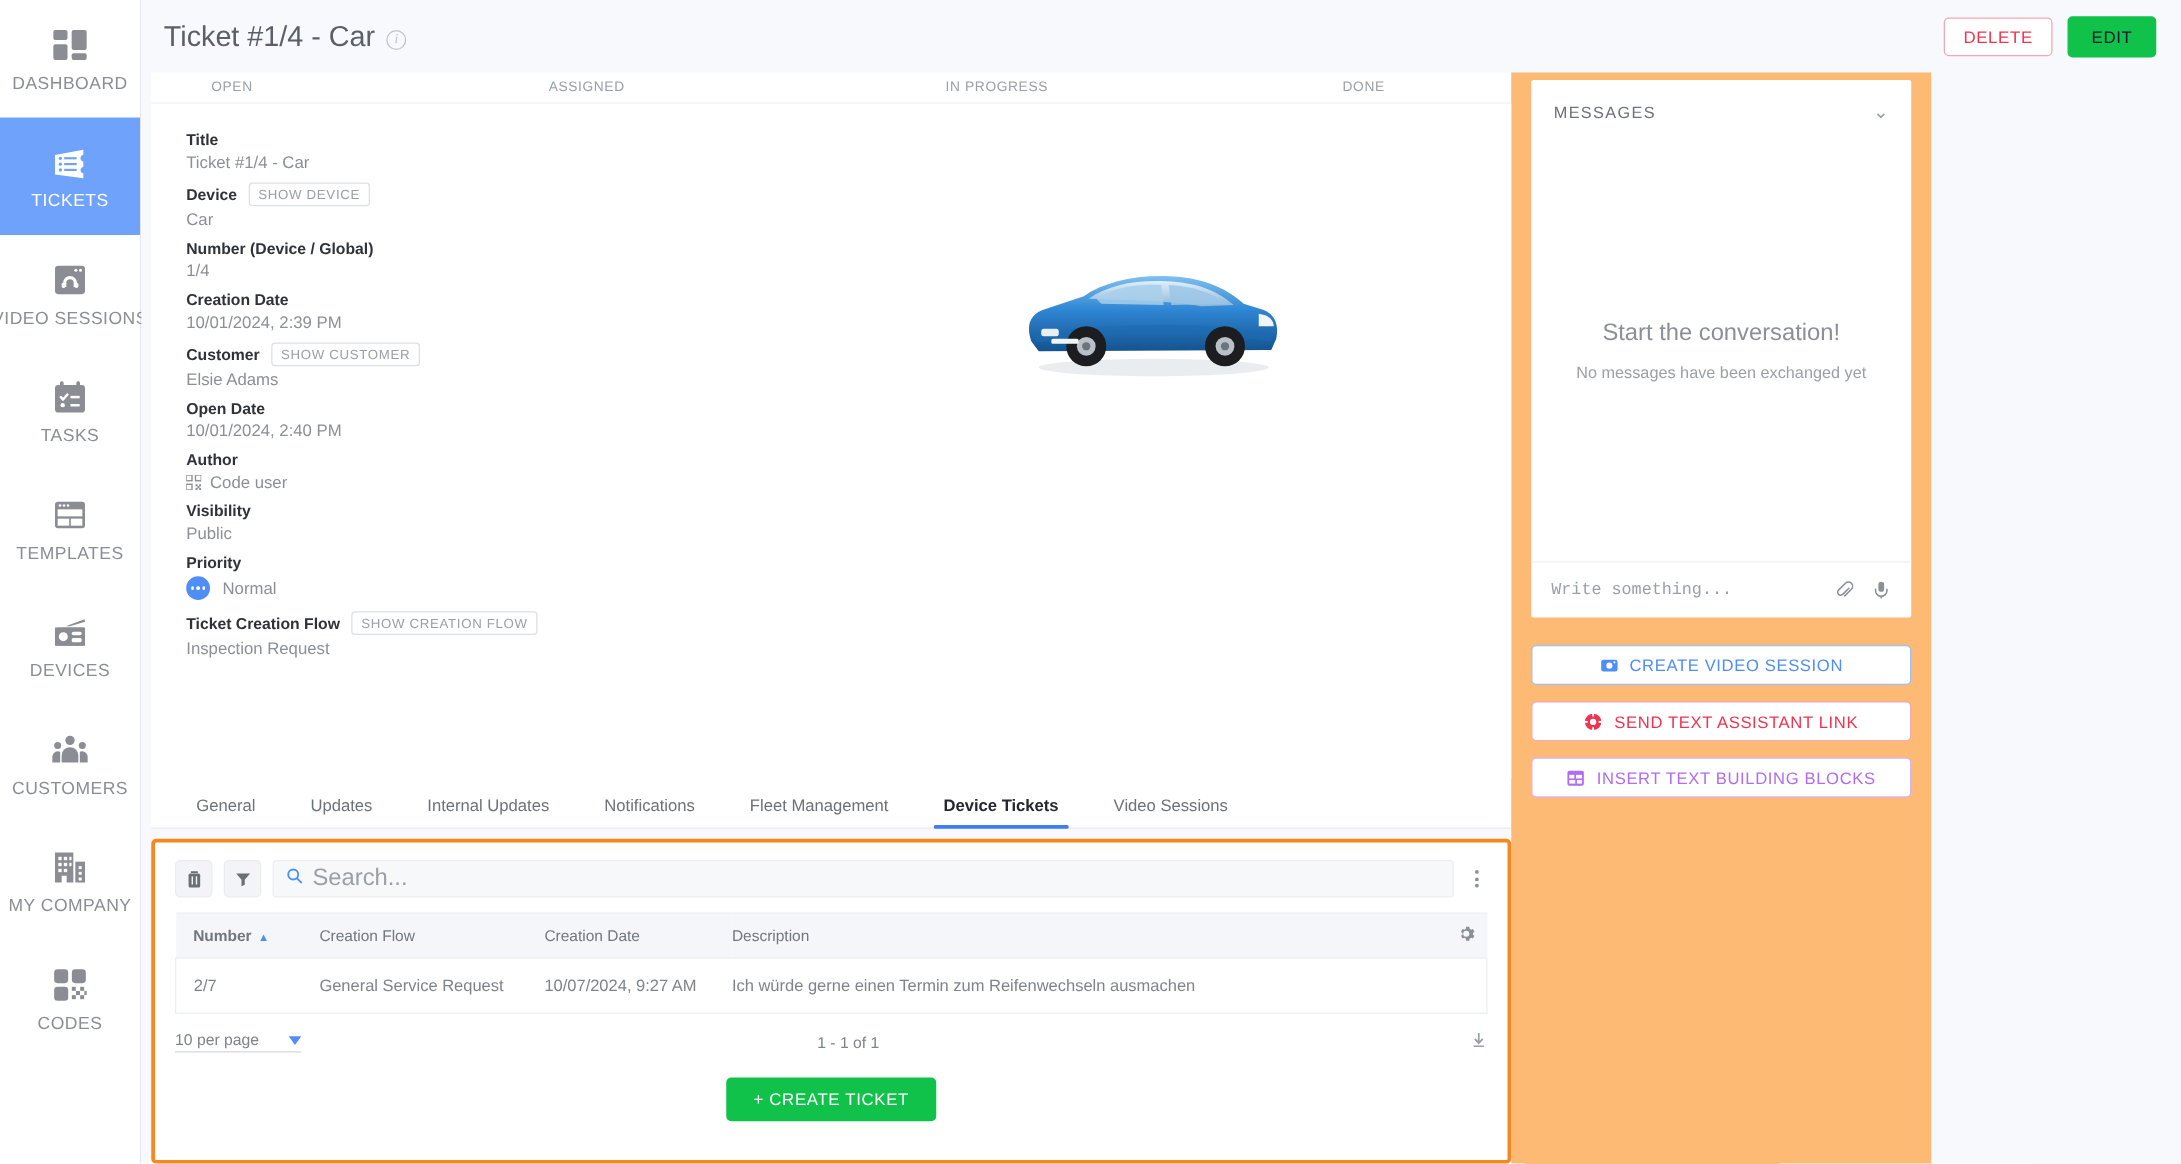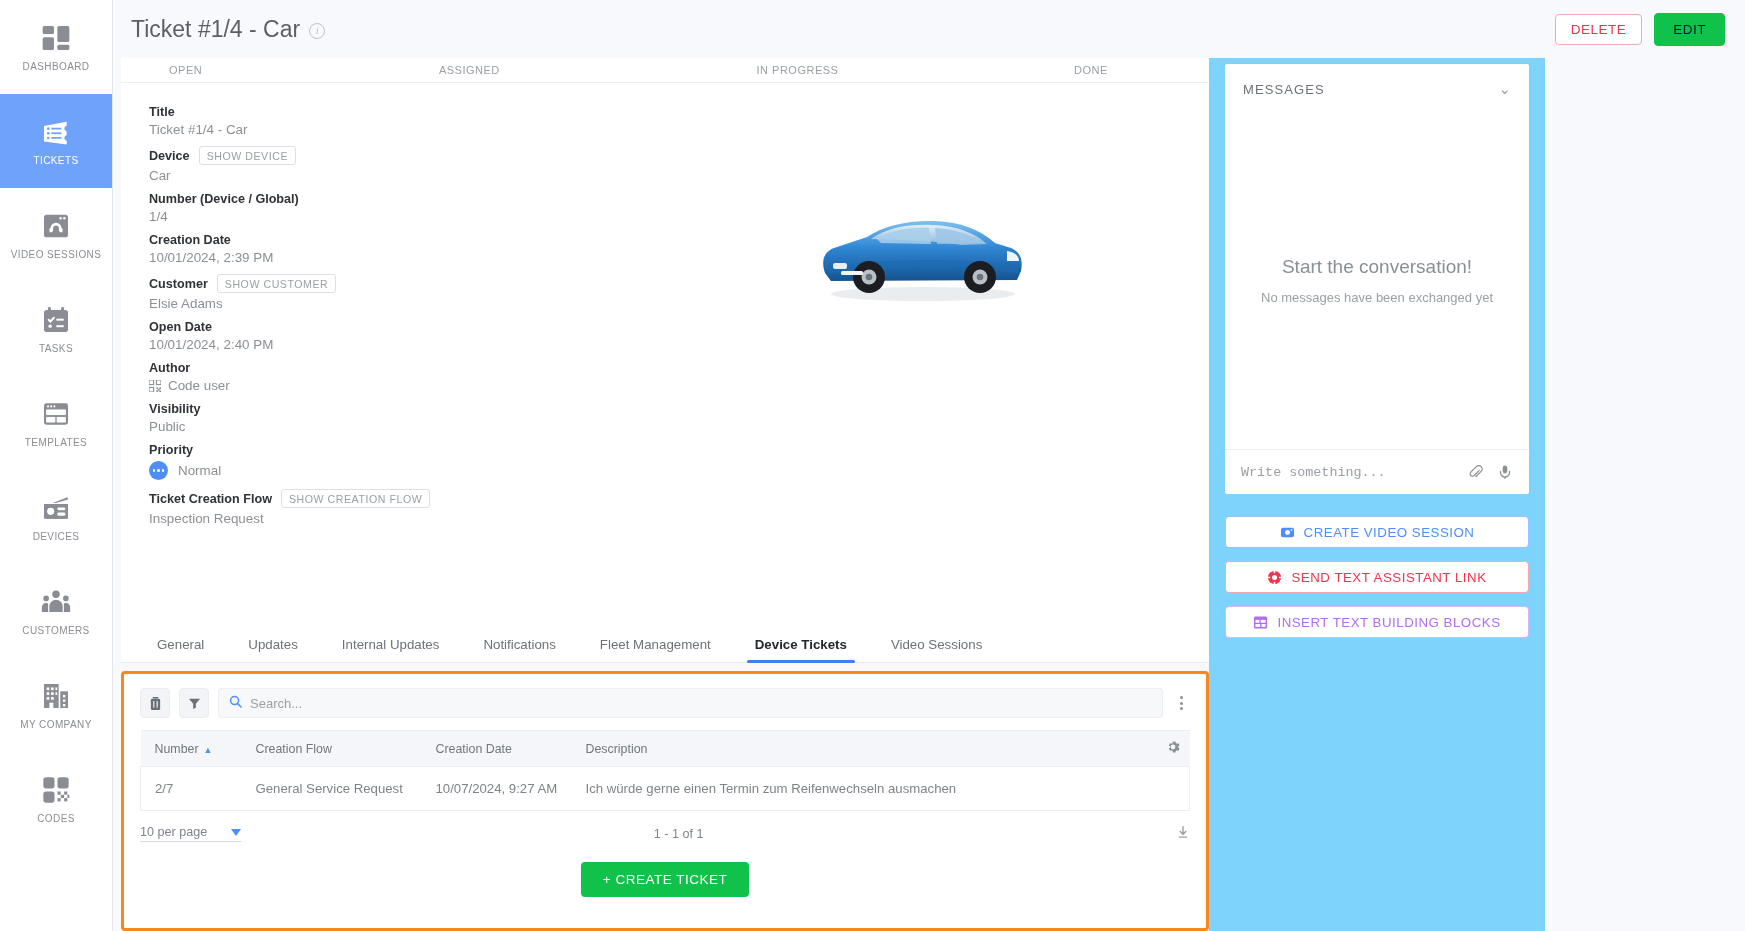--- a/index.html
+++ b/index.html
@@ -24,21 +24,21 @@
     display: flex; flex-direction: column;
     align-items: center; justify-content: center;
     gap: 7px;
     cursor: pointer;
     color: #8a8d93;
   }
   .nav-item.active { background: #6fa3fb; color: #ffffff; }
   .nav-item .ico { display:block; width: 32px; height: 32px; }
   .nav-item .ico svg { width: 32px; height: 32px; display:block; }
   .nav-label {
-    font-size: 10px; letter-spacing: .4px;
+    font-size: 14px; letter-spacing: .4px;
     text-align: left; line-height: 1.1; white-space: nowrap;
   }
 
   
   .main {
     flex: 1 1 auto; height: 931px;
     background: #f7f9fc;
     display: flex; flex-direction: column;
     position: relative;
     overflow: hidden;
@@ -164,36 +164,36 @@
     display: flex; align-items: center; justify-content: center;
     cursor: pointer; color: #6b7076;
   }
   .search-wrap {
     flex: 1 1 auto; height: 30px;
     background: #f7f8fa; border: 1px solid #eceef1; border-radius: 3px;
     display: flex; align-items: center; padding: 0 10px; gap: 8px;
   }
   .search-input {
     border: none; outline: none; background: transparent;
-    font-size: 13px; color: #8b9096; width: 100%;
+    font-size: 19px; color: #8b9096; width: 100%;
     font-family: inherit;
   }
   .search-input::placeholder { color: #9aa0a6; }
   .kebab { width: 18px; display:flex; flex-direction:column; align-items:center; gap:2.5px; cursor:pointer; }
   .kebab i { width: 3px; height: 3px; background: #8b9096; border-radius: 50%; display:block; }
 
   table { width: 100%; border-collapse: collapse; margin-top: 12px; }
   thead th {
     background: #f4f6f9;
     font-size: 12.4px; color: #72777d; font-weight: 400;
     text-align: left; padding: 9px 0 9px 0;
     border-top: 1px solid #eceef1; border-bottom: 1px solid #eceef1;
   }
   thead th:first-child { padding-left: 14px; }
-  .th-num { width: 115px; }
+  .th-num { width: 115px; font-weight: bold; }
   .th-flow { width: 180px; }
   .th-date { width: 150px; }
   .th-desc { }
   .th-gear { width: 34px; text-align: right !important; padding-right: 10px; }
   .sort-arrow { color: #4f8ef7; font-size: 9px; margin-left: 5px; }
   tbody td {
     font-size: 13.2px; color: #7f848a; padding: 14px 0;
     border-bottom: 1px solid #eceef1;
     background: #ffffff;
   }
@@ -216,21 +216,21 @@
   .create-row { display:flex; justify-content:center; margin-top: 20px; }
   .btn-create {
     background: #11c24a; color: #fff; border: none; border-radius: 4px;
     font-size: 13.5px; letter-spacing: .5px; padding: 10px 22px; cursor: pointer;
     font-family: inherit;
   }
 
   
   .right-panel {
     width: 336px; flex: 0 0 336px;
-    background: #7dd3fc;
+    background: #fdba74;
     display: flex; flex-direction: column;
     padding: 0 16px 0 16px;
   }
   .msg-card {
     background: #ffffff;
     border-radius: 2px;
     margin-top: 6px;
     display: flex; flex-direction: column;
     height: 430px;
   }

